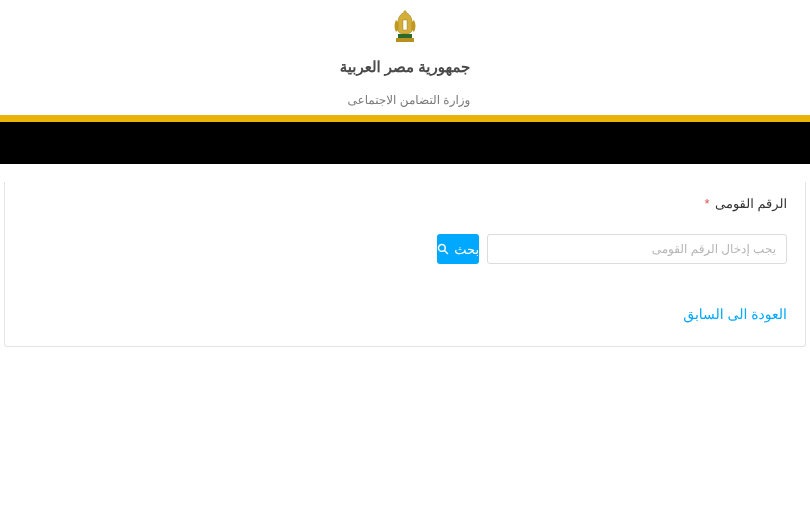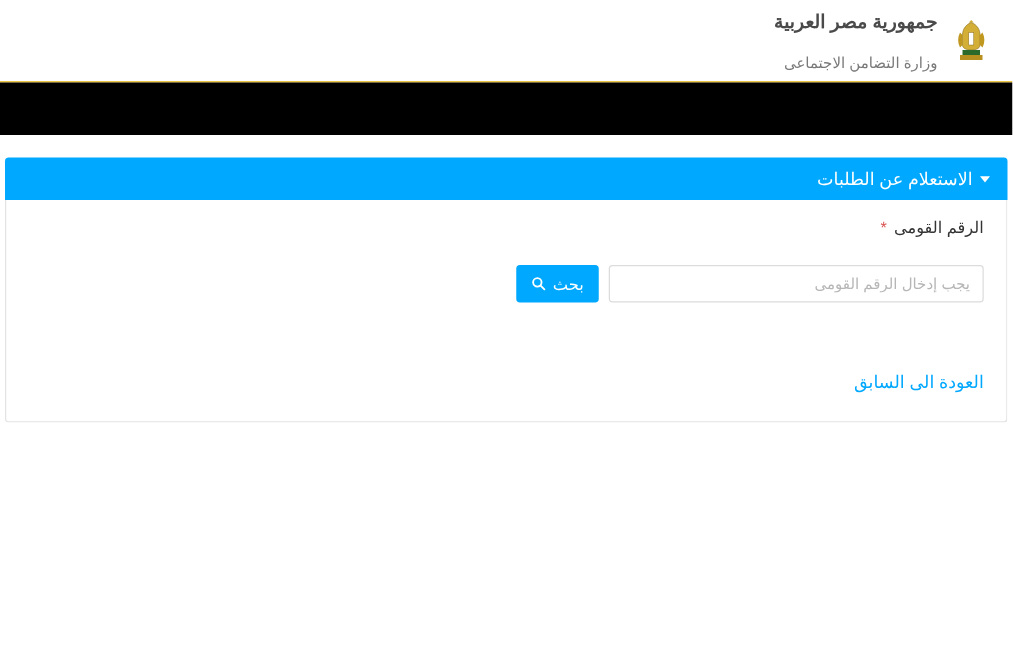--- a/index.html
+++ b/index.html
@@ -7,22 +7,23 @@
   font-family: Tahoma, Arial, sans-serif;
   background: #fff;
   width: 810px;
   height: 520px;
   overflow: hidden;
 }
 .header {
   display: flex;
   align-items: center;
   padding: 8px 18px;
-  border-bottom: 1px solid #eab308;
+  border-bottom: 7px solid #eab308;
   gap: 12px;
+  flex-direction: column;
 }
 .emblem {
   width: 30px;
   height: 38px;
   flex-shrink: 0;
 }
 .header-text { text-align: right; }
 .header-title {
   font-size: 15px;
   font-weight: bold;
@@ -90,32 +91,32 @@
   text-align: right;
   background: #fff;
 }
 .text-input::placeholder { color: #b6b6b6; }
 .btn-search {
   background: #00a8ff;
   color: #fff;
   border: none;
   border-radius: 3px;
   height: 30px;
-  padding: 0 12px;
+  padding: 0 0;
   font-size: 13px;
   cursor: pointer;
   display: inline-flex;
   align-items: center;
   gap: 5px;
 }
 .btn-search svg { width: 12px; height: 12px; }
 .back-link {
   display: block;
   text-align: right;
-  margin-top: 55px;
+  margin-top: 42px;
   color: #00a8ff;
   font-size: 14px;
   text-decoration: none;
   cursor: pointer;
 }
 </style>
 </head>
 <body>
 
 <div class="header">
@@ -132,24 +133,20 @@
   </span>
   <div class="header-text">
     <div class="header-title">جمهورية مصر العربية</div>
     <div class="header-subtitle">وزارة التضامن الاجتماعى</div>
   </div>
 </div>
 
 <div class="blackbar"></div>
 
 <div class="content">
-  <div class="panel-header">
-    <span class="chevron"></span>
-    <span>الاستعلام عن الطلبات</span>
-  </div>
   <div class="panel-body">
     <div class="field-label">
       <span>الرقم القومى</span>
       <span class="required">*</span>
     </div>
     <div class="form-row">
       <input type="text" class="text-input" placeholder="يجب إدخال الرقم القومى" style="">
       <button class="btn-search">
         <span>بحث</span>
         <svg viewBox="0 0 16 16">

